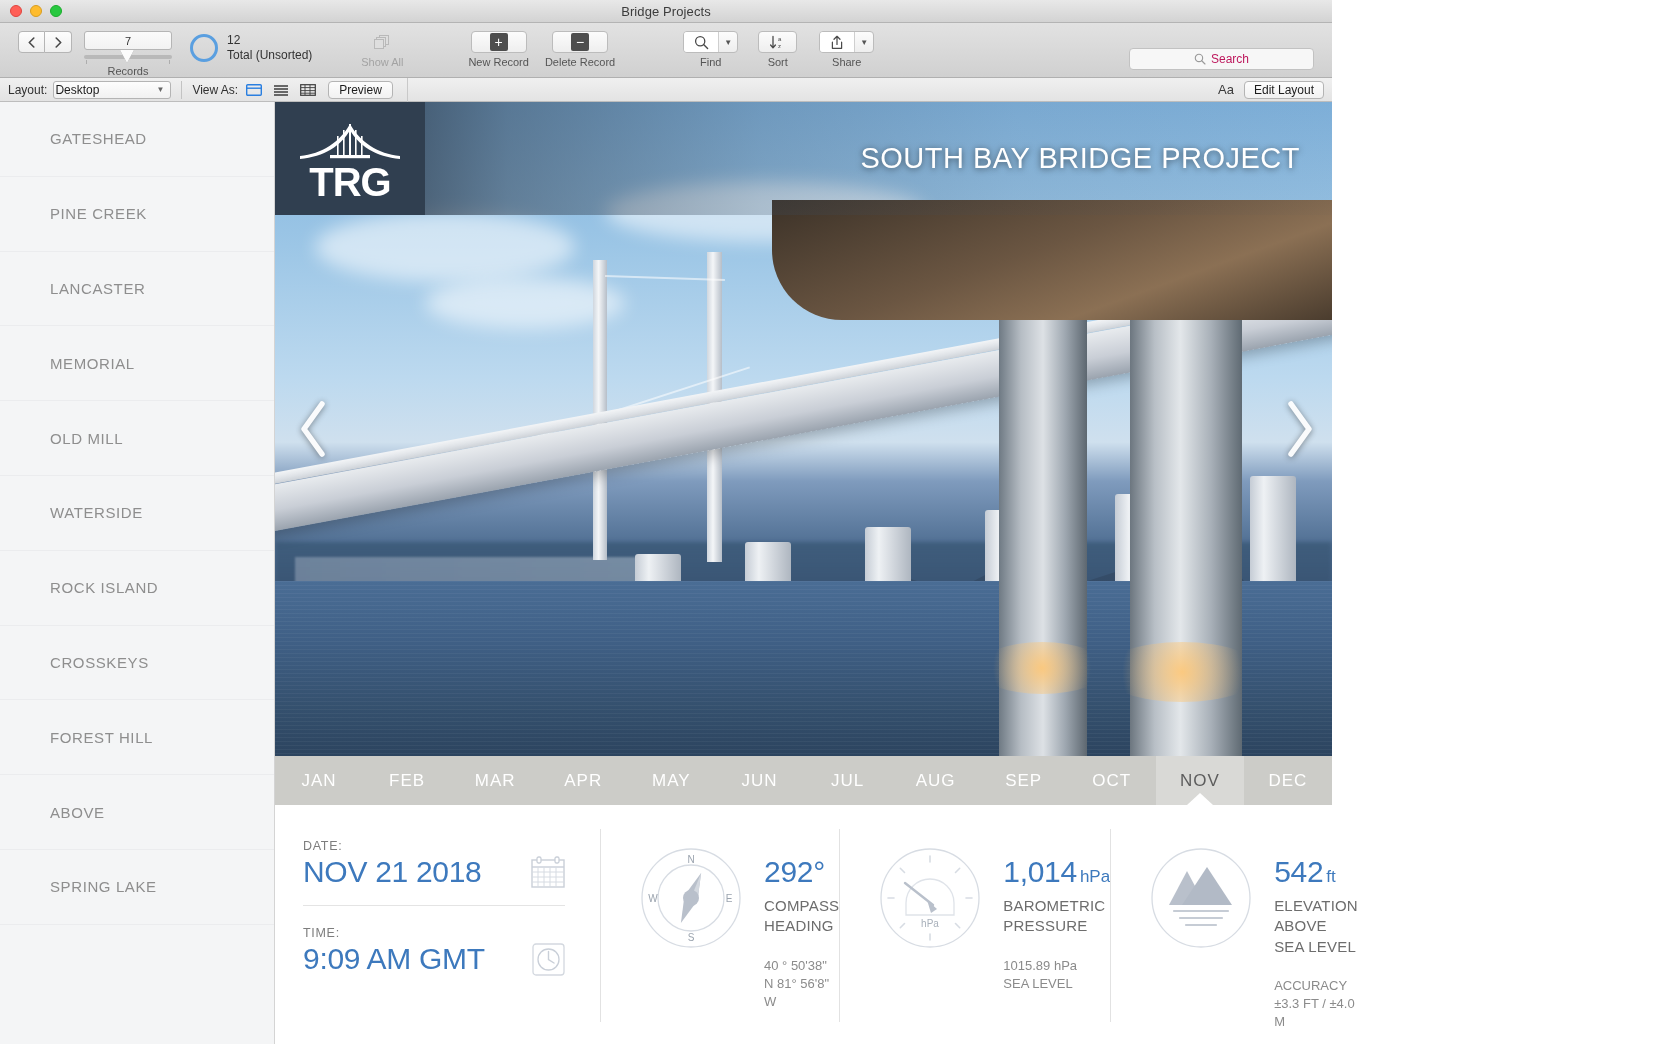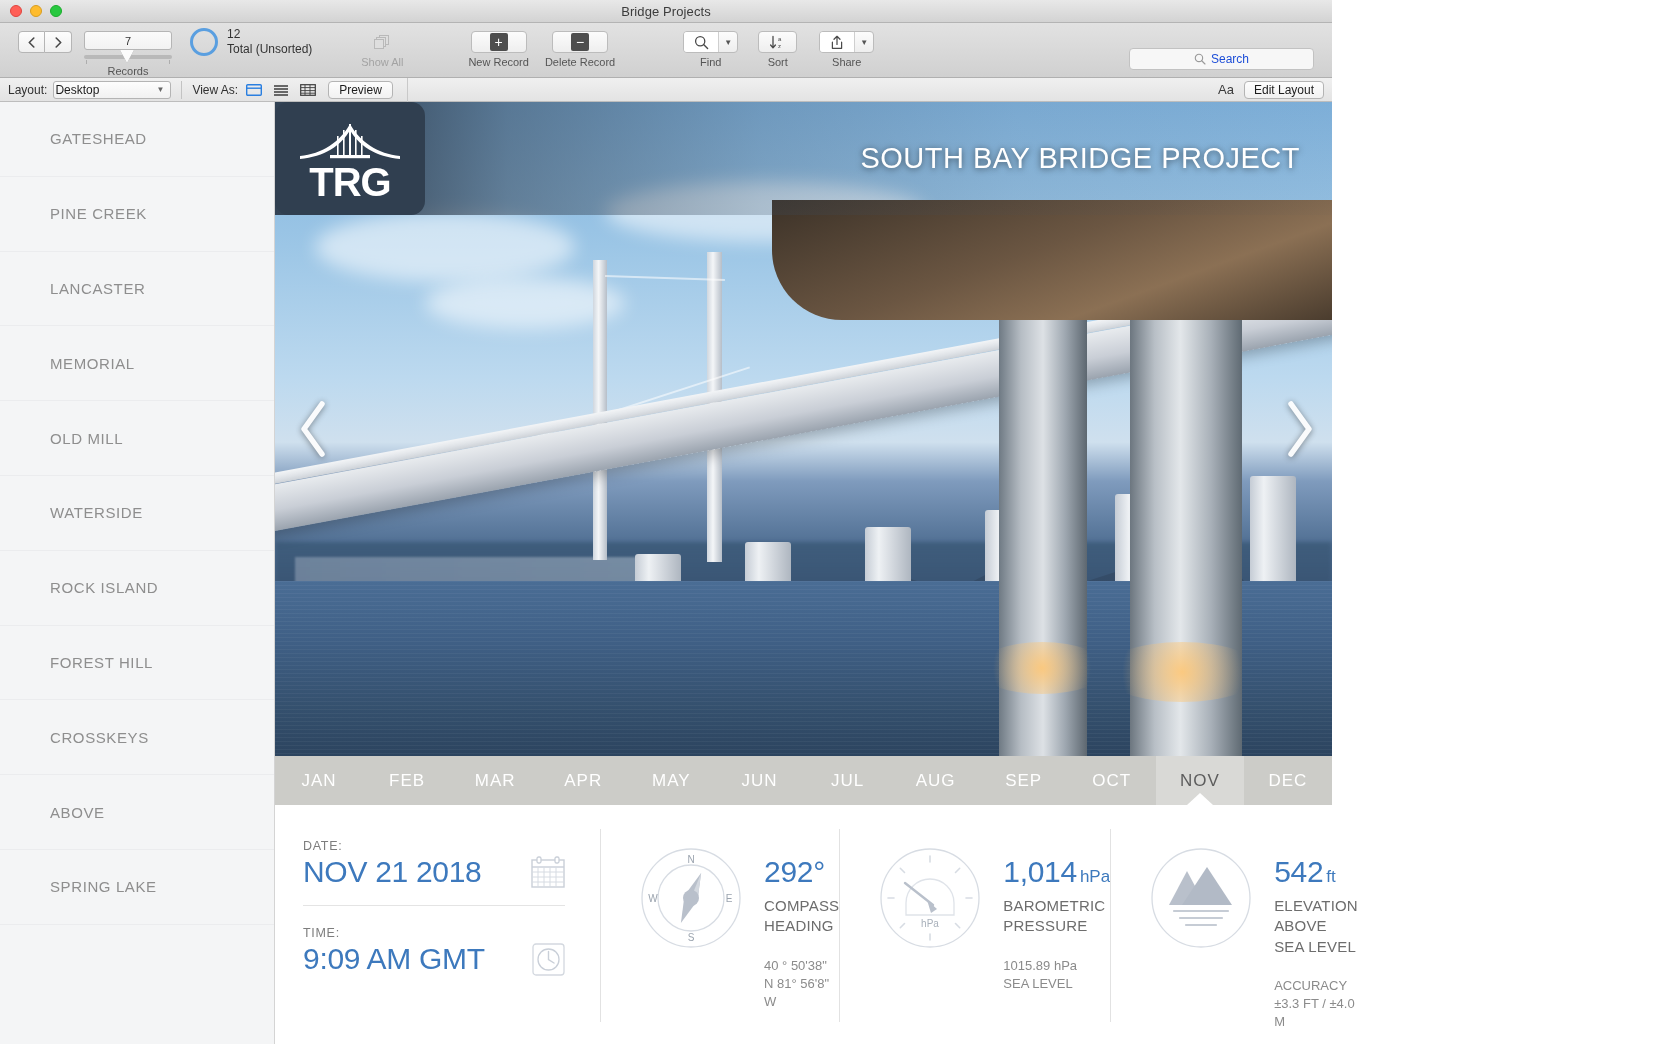--- a/index.html
+++ b/index.html
@@ -69,21 +69,21 @@
   .sliderthumb {
     position: absolute; left: 36px; top: -5px;
     width: 0; height: 0;
     border-left: 7px solid transparent; border-right: 7px solid transparent;
     border-top: 13px solid #fcfcfc;
     filter: drop-shadow(0 0 0.6px #8a8a8a);
   }
   .slidertick { position:absolute; width:1px; height:4px; background:#adadad; top:5px;}
   .records-label { font-size:11px; color:#555; margin-top: 6px;}
 
-  .circlecount { display: flex; align-items: center; margin-left: 18px; }
+  .circlecount { display: flex; align-items: center; margin-left: 18px; margin-top: 6px; }
   .pcircle { width: 28px; height: 28px; border-radius: 50%; border: 3px solid #5a9fe0; }
   .ctext { margin-left: 9px; line-height: 1.25; }
   .ctext .n { font-size: 12px; color: #333; }
   .ctext .t { font-size: 12px; color: #333; }
 
   .showall { margin-left: 42px; margin-top: 4px; }
   .sqbtn {
     width: 56px; height: 22px;
     background: linear-gradient(to bottom,#fcfcfc,#eeeeee);
     border: 1px solid #bcbcbc; border-radius: 4px;
@@ -124,21 +124,21 @@
   }
 
   .searchfield {
     position: absolute; right: 18px; top: 25px;
     width: 185px; height: 22px;
     background: #f7f7f7;
     border: 1px solid #c2c2c2; border-radius: 4px;
     display: flex; align-items: center; justify-content: center;
     gap: 5px;
   }
-  .searchfield .ph { font-size: 12px; color: #1d4ed8; }
+  .searchfield .ph { font-size: 12px; color: #be185d; }
 
   
   .layoutbar {
     height: 24px; flex: 0 0 24px;
     background: linear-gradient(to bottom,#f0f0f0,#e3e3e3);
     border-bottom: 1px solid #bdbdbd;
     display: flex; align-items: center; position: relative;
     font-size: 12px; color: #303030;
   }
   .layoutbar .lbl { margin-left: 8px; }
@@ -260,21 +260,20 @@
 
   .heroheader {
     position: absolute; left: 0; top: 0; right: 0; height: 113px;
     display: flex; align-items: center; z-index: 6;
     background: linear-gradient(to right, rgba(48,63,80,0.97) 0%, rgba(48,63,80,0.95) 5%, rgba(56,72,90,0.55) 22%, rgba(60,76,94,0.25) 46%, rgba(70,80,92,0.10) 70%, rgba(80,84,88,0.04) 100%);
   }
   .logobox {
     width: 150px; height: 113px; background: #303f50;
     display:flex; flex-direction: column; align-items:center; justify-content:center;
     padding-top: 4px;
-    border-radius: 14px;
   }
   .logomark { width: 108px; height: 46px; }
   .logotext { font-size: 40px; font-weight: bold; color: #fff; letter-spacing: -1px; line-height: 1; margin-top: -4px;}
   .herotitle {
     margin-left: auto; margin-right: 32px;
     font-size: 29px; color: #ffffff; letter-spacing: 0.5px;
     text-shadow: 0 1px 6px rgba(0,0,0,0.55);
     font-weight: 400;
   }
 
@@ -503,24 +502,24 @@
       <div class="srow">
           <span>OLD MILL</span>
         </div>
       <div class="srow">
           <span>WATERSIDE</span>
         </div>
       <div class="srow">
           <span>ROCK ISLAND</span>
         </div>
       <div class="srow">
+          <span>CROSSKEYS</span>
+        </div>
+      <div class="srow">
           <span>FOREST HILL</span>
-        </div>
-      <div class="srow">
-          <span>CROSSKEYS</span>
         </div>
       <div class="srow">
           <span>ABOVE</span>
         </div>
       <div class="srow">
           <span>SPRING LAKE</span>
         </div>
     </div>
 
     <div class="main">

